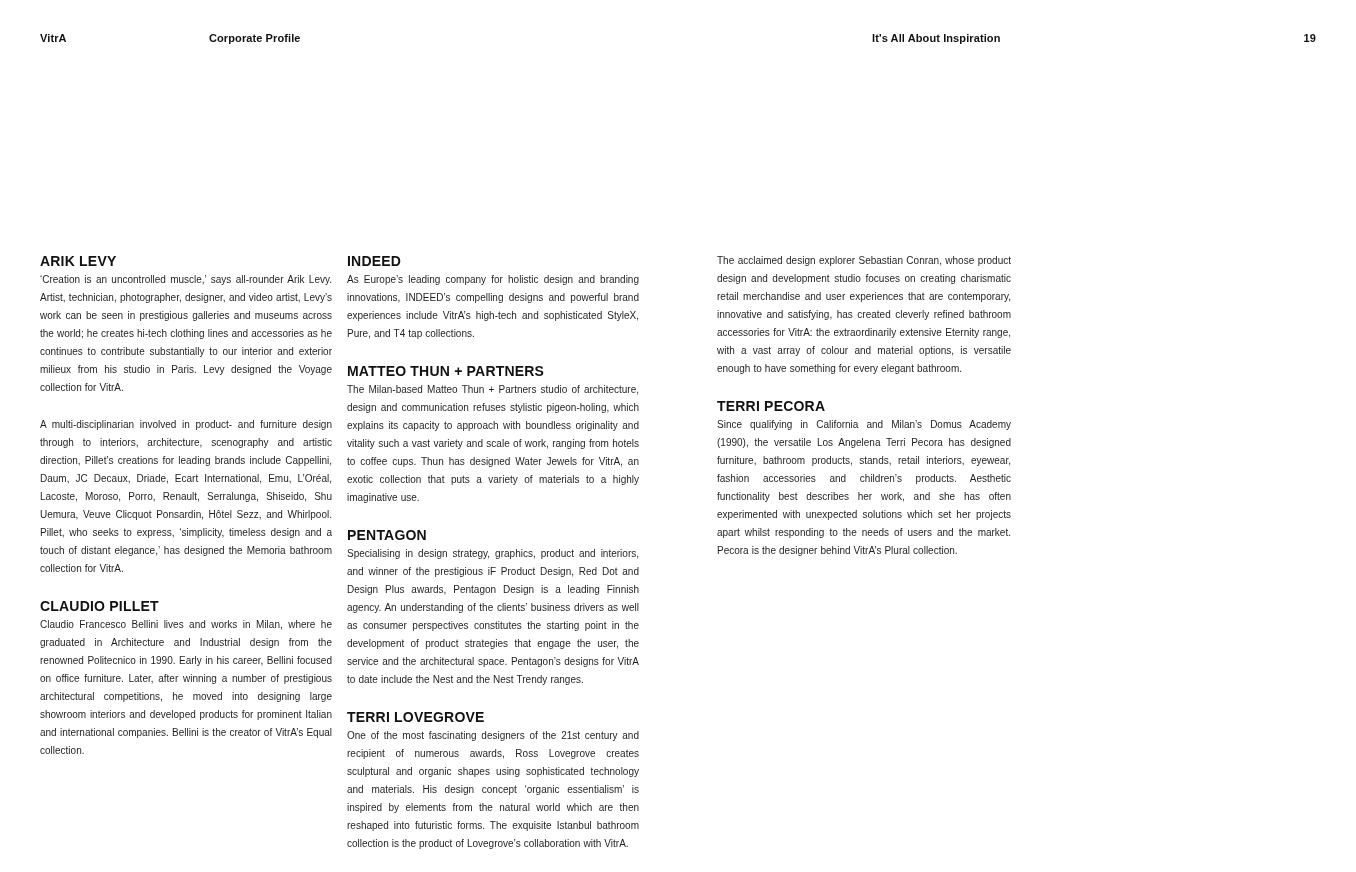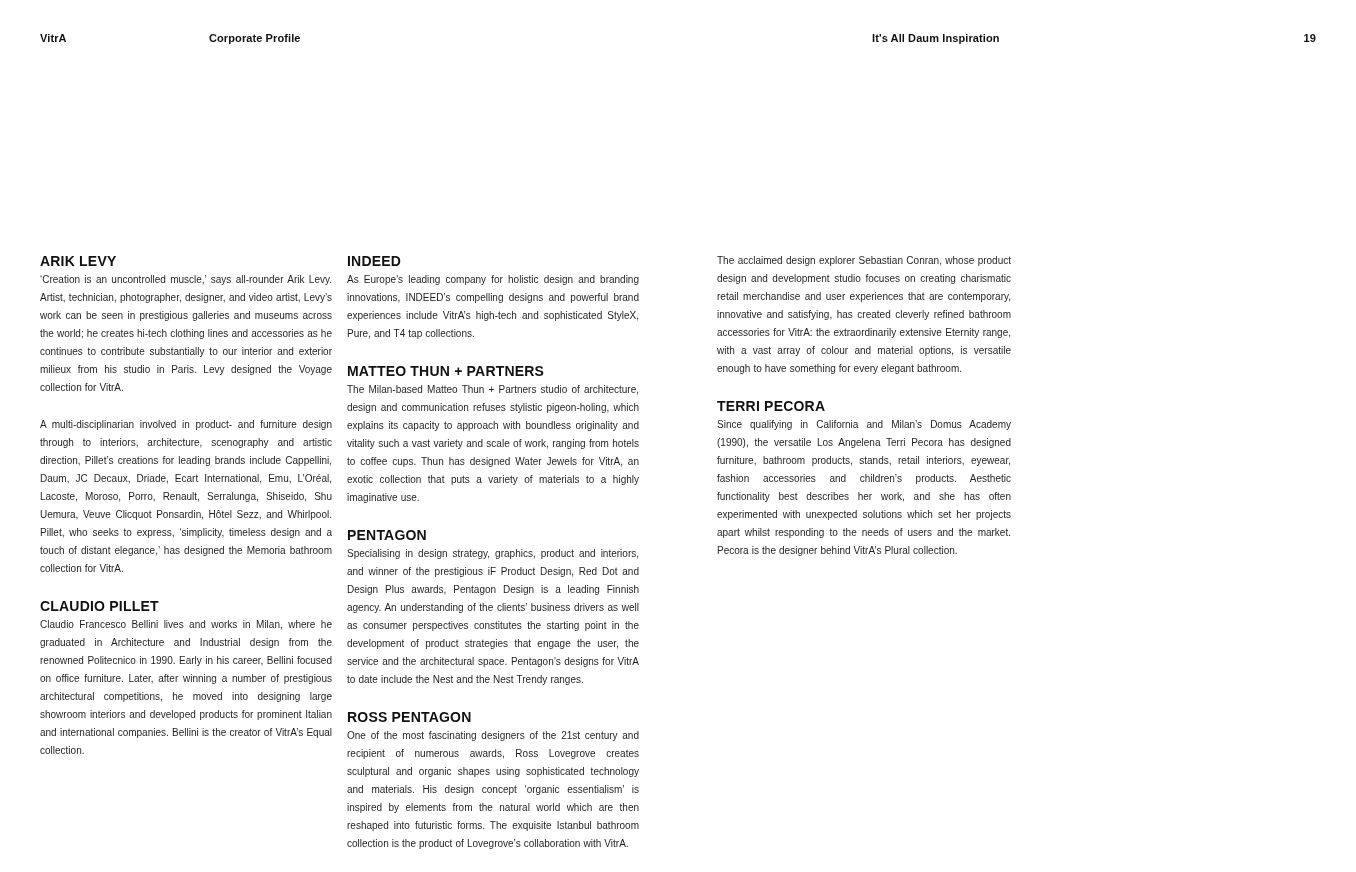--- a/index.html
+++ b/index.html
@@ -60,21 +60,21 @@
   
 </style>
 </head>
 <body>
 
 <div class="page">
 
   <div class="runhead">
     <span class="rh-brand">VitrA</span>
     <span class="rh-section">Corporate Profile</span>
-    <span class="rh-title">It's All Daum Inspiration</span>
+    <span class="rh-title">It's All About Inspiration</span>
     <span class="rh-page">19</span>
   </div>
 
   <div class="col col-1">
     <div class="bio">
       <div class="bio-heading">ARIK LEVY</div>
       <div class="bio-body">‘Creation is an uncontrolled muscle,’ says all-rounder Arik Levy. Artist, technician, photographer, designer, and video artist, Levy’s work can be seen in prestigious galleries and museums across the world; he creates hi-tech clothing lines and accessories as he continues to contribute substantially to our interior and exterior milieux from his studio in Paris. Levy designed the Voyage collection for VitrA.</div>
     </div>
     <div class="bio">
       <div class="bio-body">A multi-disciplinarian involved in product- and furniture design through to interiors, architecture, scenography and artistic direction, Pillet’s creations for leading brands include Cappellini, Daum, JC Decaux, Driade, Ecart International, Emu, L’Oréal, Lacoste, Moroso, Porro, Renault, Serralunga, Shiseido, Shu Uemura, Veuve Clicquot Ponsardin, Hôtel Sezz, and Whirlpool. Pillet, who seeks to express, ‘simplicity, timeless design and a touch of distant elegance,’ has designed the Memoria bathroom collection for VitrA.</div>
@@ -92,21 +92,21 @@
     </div>
     <div class="bio">
       <div class="bio-heading">MATTEO THUN + PARTNERS</div>
       <div class="bio-body">The Milan-based Matteo Thun + Partners studio of architecture, design and communication refuses stylistic pigeon-holing, which explains its capacity to approach with boundless originality and vitality such a vast variety and scale of work, ranging from hotels to coffee cups. Thun has designed Water Jewels for VitrA, an exotic collection that puts a variety of materials to a highly imaginative use.</div>
     </div>
     <div class="bio">
       <div class="bio-heading">PENTAGON</div>
       <div class="bio-body">Specialising in design strategy, graphics, product and interiors, and winner of the prestigious iF Product Design, Red Dot and Design Plus awards, Pentagon Design is a leading Finnish agency. An understanding of the clients’ business drivers as well as consumer perspectives constitutes the starting point in the development of product strategies that engage the user, the service and the architectural space. Pentagon’s designs for VitrA to date include the Nest and the Nest Trendy ranges.</div>
     </div>
     <div class="bio">
-      <div class="bio-heading">ROSS PENTAGON</div>
+      <div class="bio-heading">TERRI LOVEGROVE</div>
       <div class="bio-body">One of the most fascinating designers of the 21st century and recipient of numerous awards, Ross Lovegrove creates sculptural and organic shapes using sophisticated technology and materials. His design concept ‘organic essentialism’ is inspired by elements from the natural world which are then reshaped into futuristic forms. The exquisite Istanbul bathroom collection is the product of Lovegrove’s collaboration with VitrA.</div>
     </div>
   </div>
 
   <div class="col col-3">
     <div class="bio">
       <div class="bio-body">The acclaimed design explorer Sebastian Conran, whose product design and development studio focuses on creating charismatic retail merchandise and user experiences that are contemporary, innovative and satisfying, has created cleverly refined bathroom accessories for VitrA: the extraordinarily extensive Eternity range, with a vast array of colour and material options, is versatile enough to have something for every elegant bathroom.</div>
     </div>
     <div class="bio">
       <div class="bio-heading">TERRI PECORA</div>

